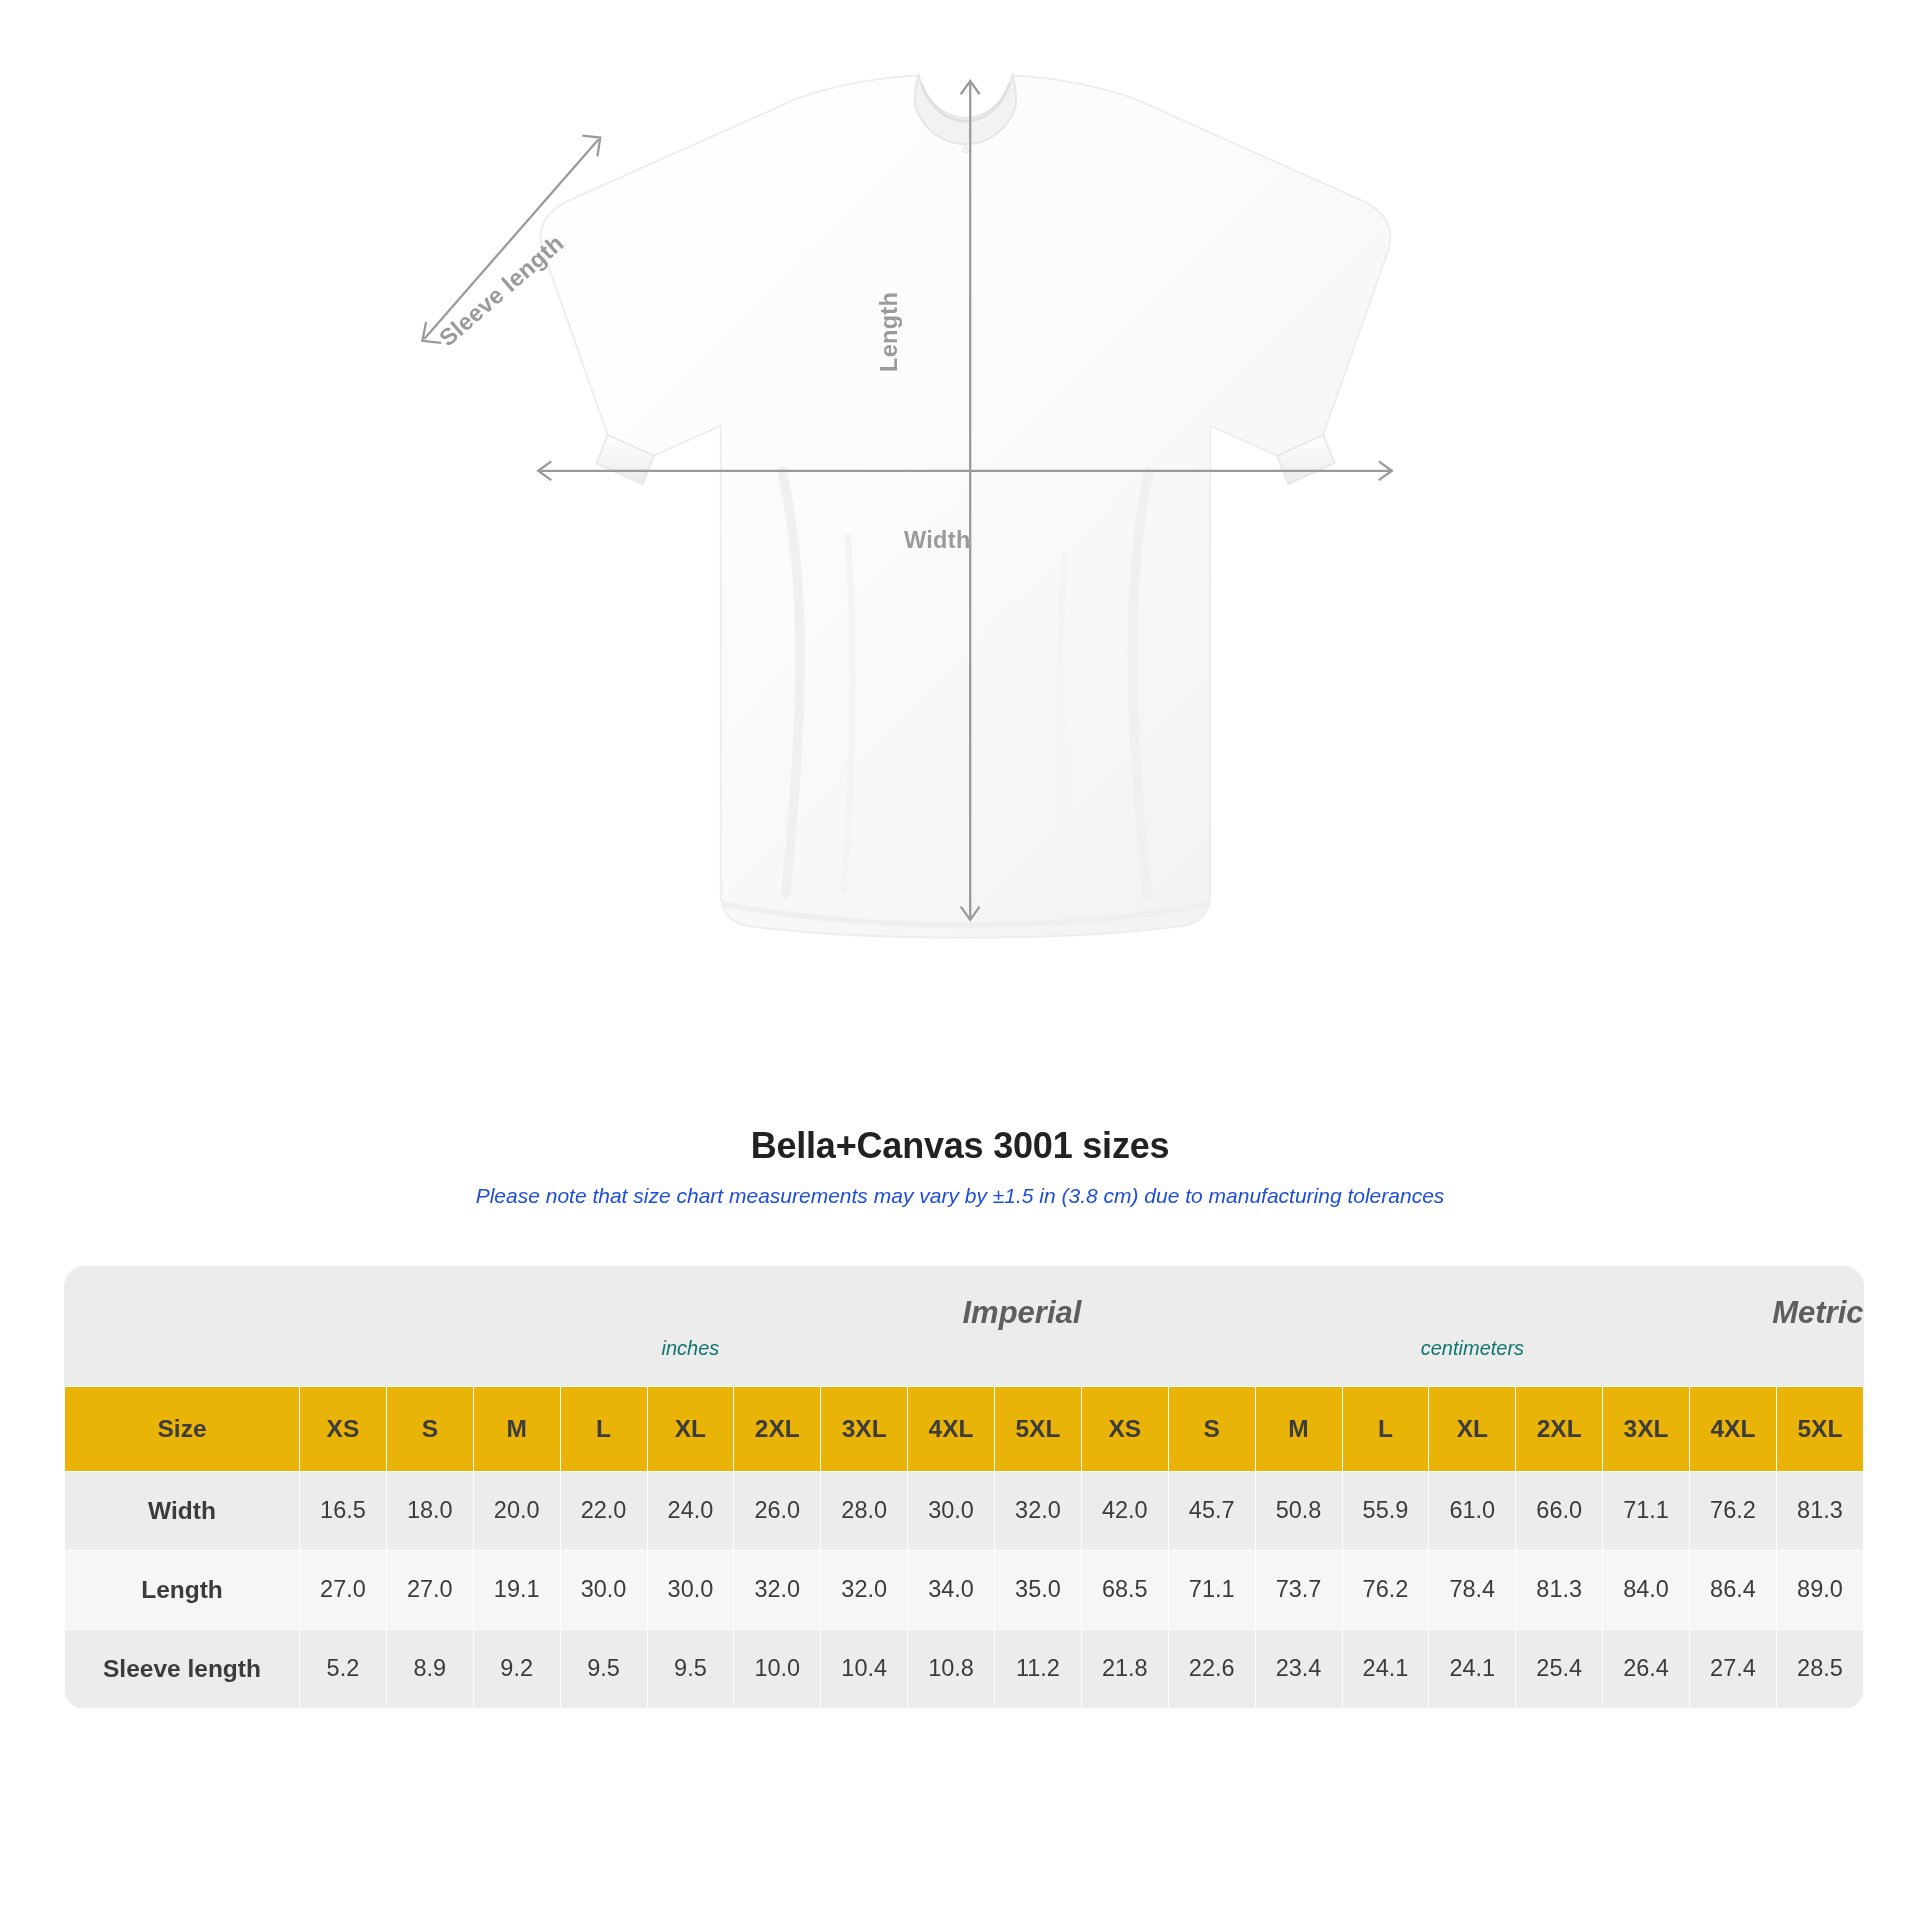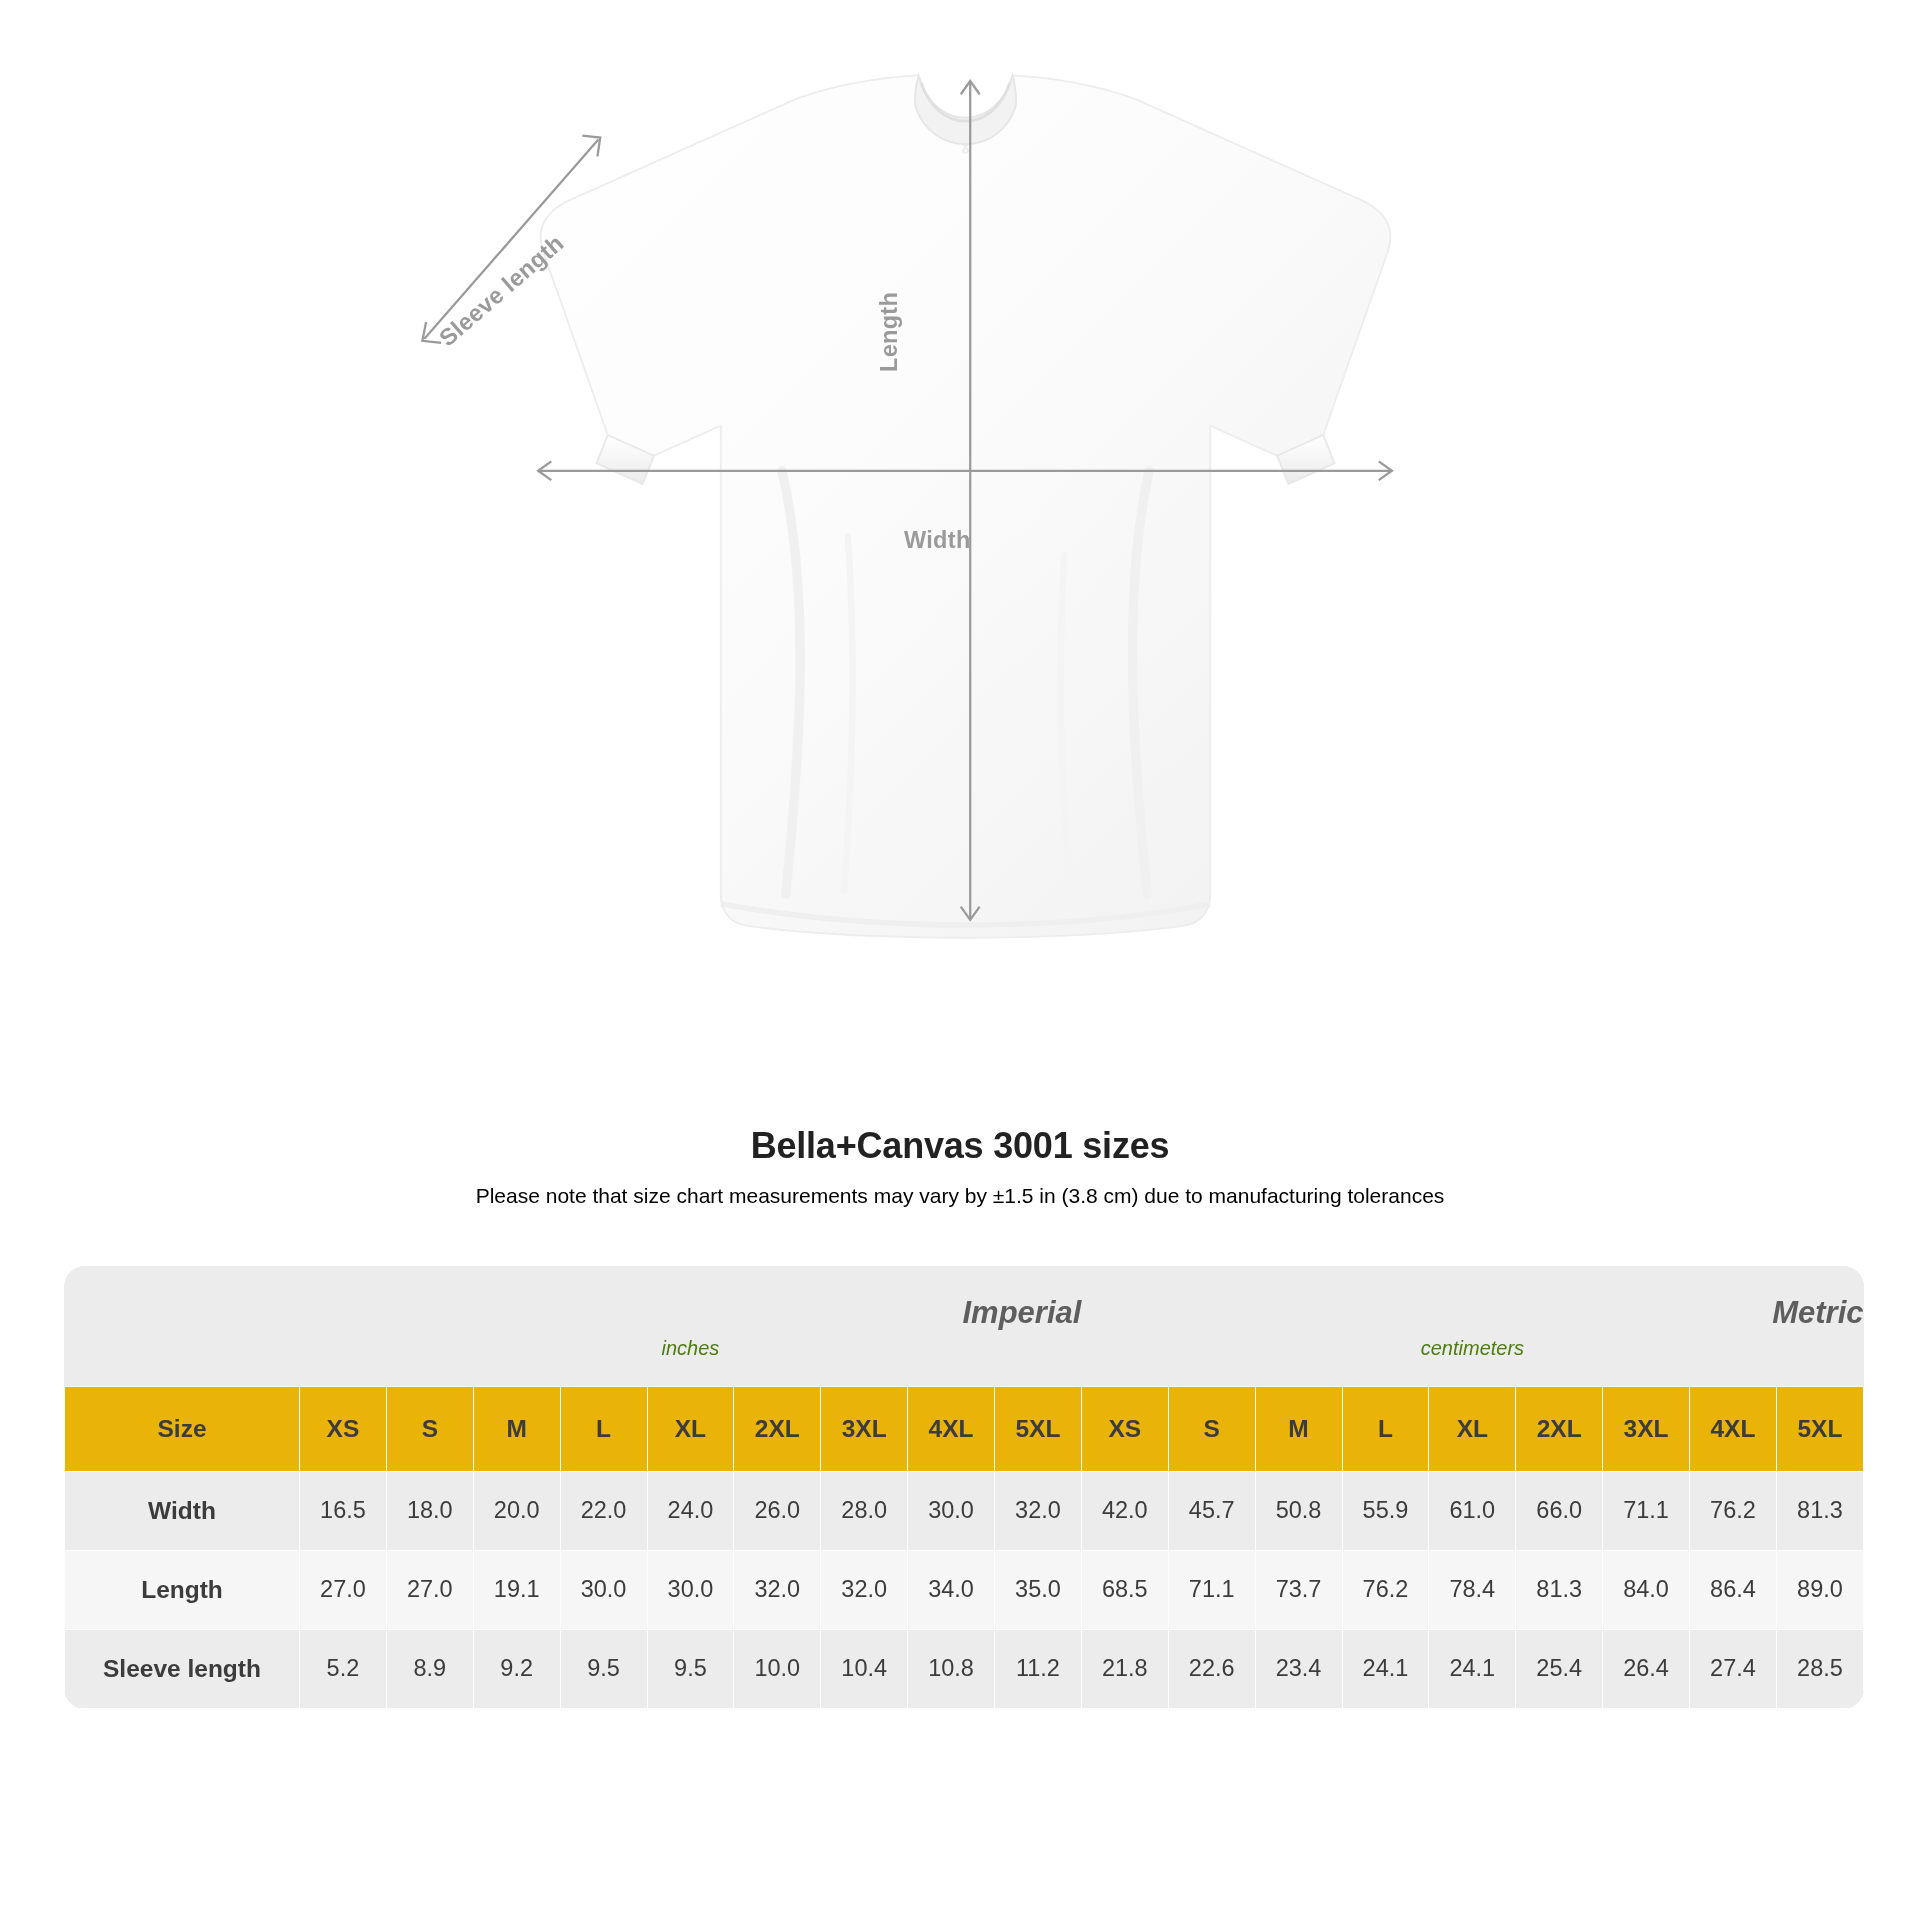--- a/index.html
+++ b/index.html
@@ -67,21 +67,22 @@
   }
   .chart-title {
     font-size: 36px;
     font-weight: bold;
     color: #222;
     margin: 0 0 17px 0;
     letter-spacing: -0.2px;
   }
   .chart-note {
     font-size: 21px;
-    color: #000000;
+    font-style: italic;
+    color: #1d4ed8;
     margin: 0;
   }
 
   
   .table-wrap {
     position: absolute;
     left: 64px;
     top: 1266px;
     width: 1800px;
     border-radius: 21px;
@@ -105,21 +106,21 @@
     font-size: 31px;
     font-weight: bold;
     font-style: italic;
     color: #5e5e5e;
     line-height: 1.25;
     text-align: right;
   }
   .unit-sub {
     font-size: 20px;
     font-style: italic;
-    color: #4d7c0f;
+    color: #0f766e;
     margin-top: 3.8px;
   }
   .spacer-cell { background: #ececec; border: none; }
 
   tbody td, tbody th {
     border: 0.9px solid #ffffff;
     text-align: center;
     font-size: 23.5px;
     color: #3c3c3c;
     height: 79px;

